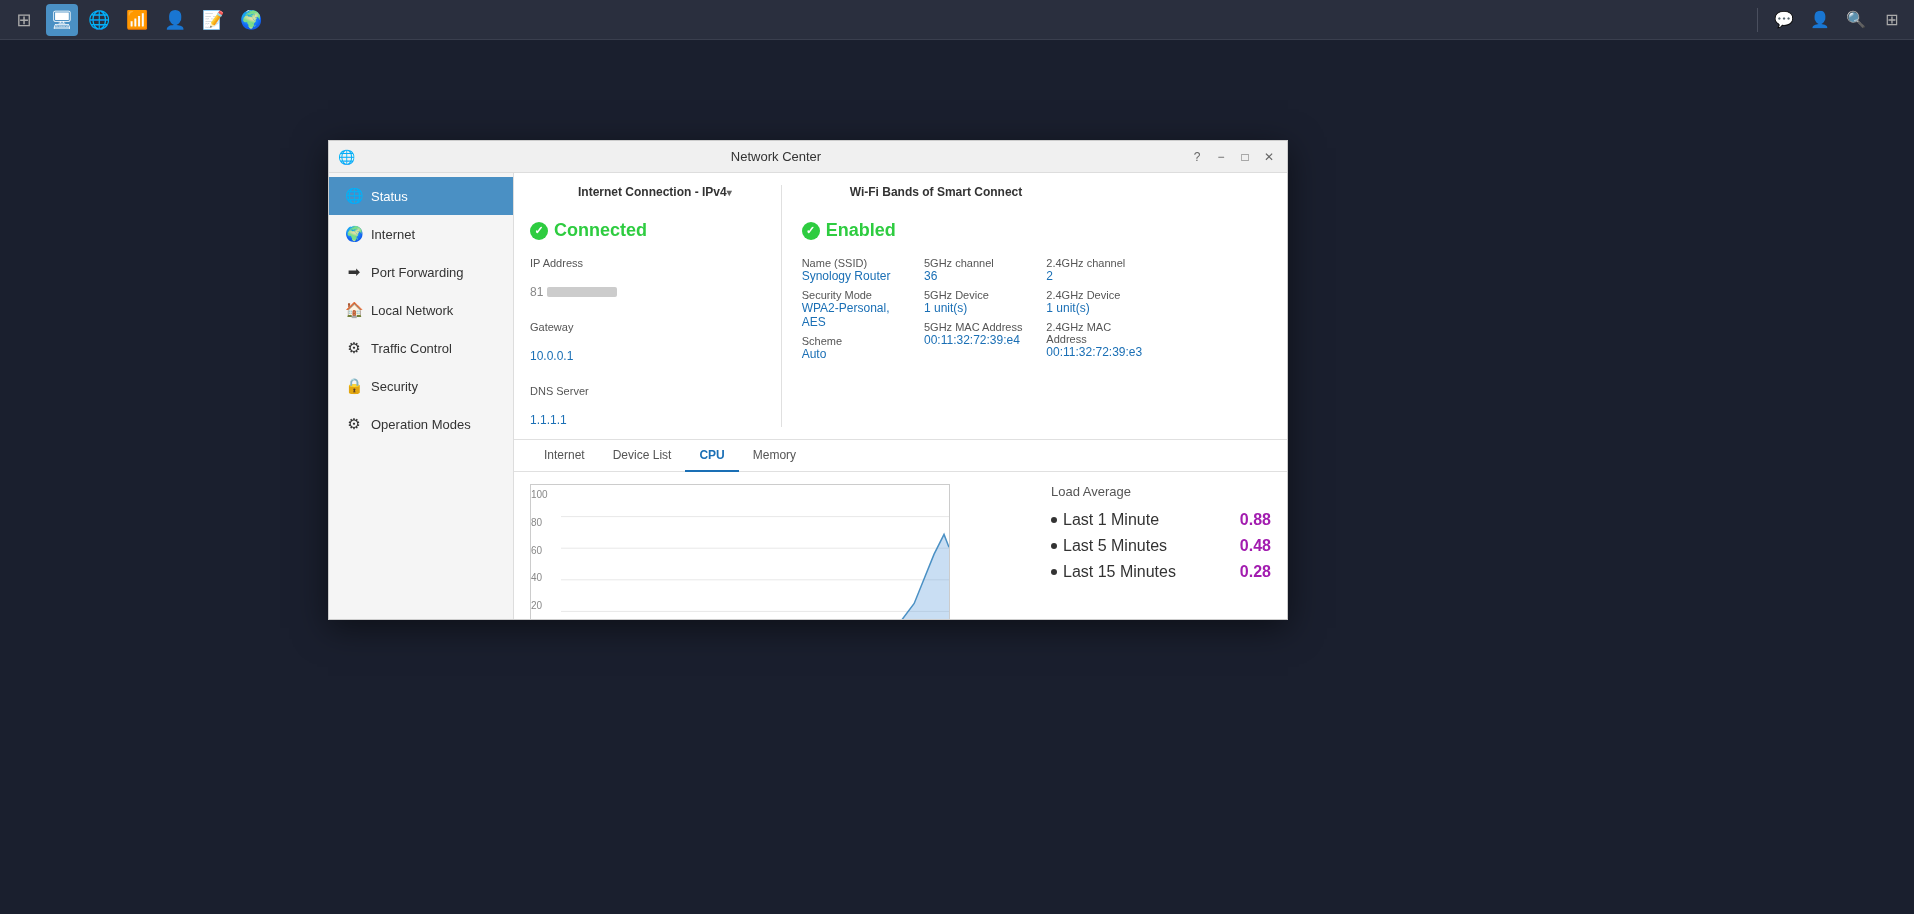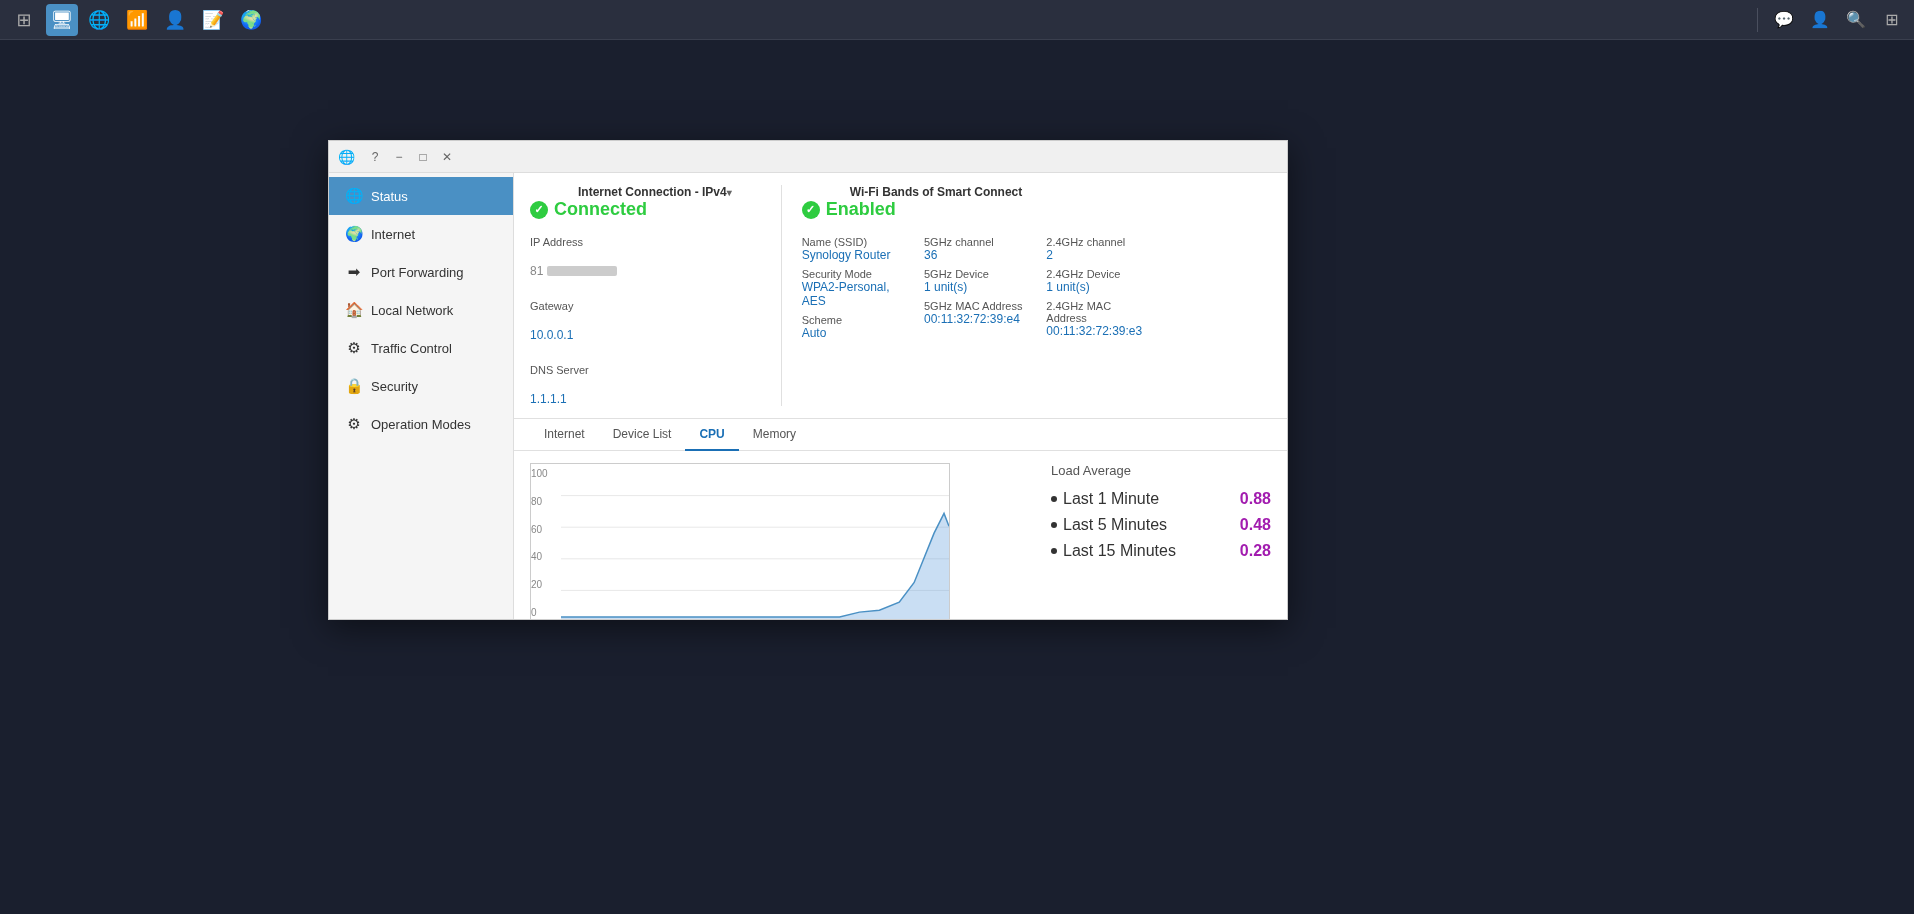--- a/index.html
+++ b/index.html
@@ -167,21 +167,21 @@
       padding-right: 16px;
     }
     .wifi-pane {
       flex: 2;
       padding-left: 20px;
     }
     .pane-title {
       font-size: 12px;
       color: #333;
       font-weight: 600;
-      margin-bottom: 0;
+      margin-bottom: 21px;
       display: flex;
       align-items: center;
       padding-left: 48px;
     }
     .pane-title .dropdown-arrow {
       font-size: 10px;
       color: #666;
     }
     .status-connected {
       display: flex;
@@ -351,20 +351,21 @@
     <div class="taskbar-right-icon">👤</div>
     <div class="taskbar-right-icon">🔍</div>
     <div class="taskbar-right-icon">⊞</div>
   </div>
 </div>
 
 <div class="window">
 
   <div class="window-titlebar">
     <div class="window-title-icon">🌐</div>
+    <div class="window-title">Network Center</div>
     <div class="window-controls">
       <div class="wc-btn">?</div>
       <div class="wc-btn">−</div>
       <div class="wc-btn">□</div>
       <div class="wc-btn close">✕</div>
     </div>
   </div>
 
   <div class="window-body">
 

